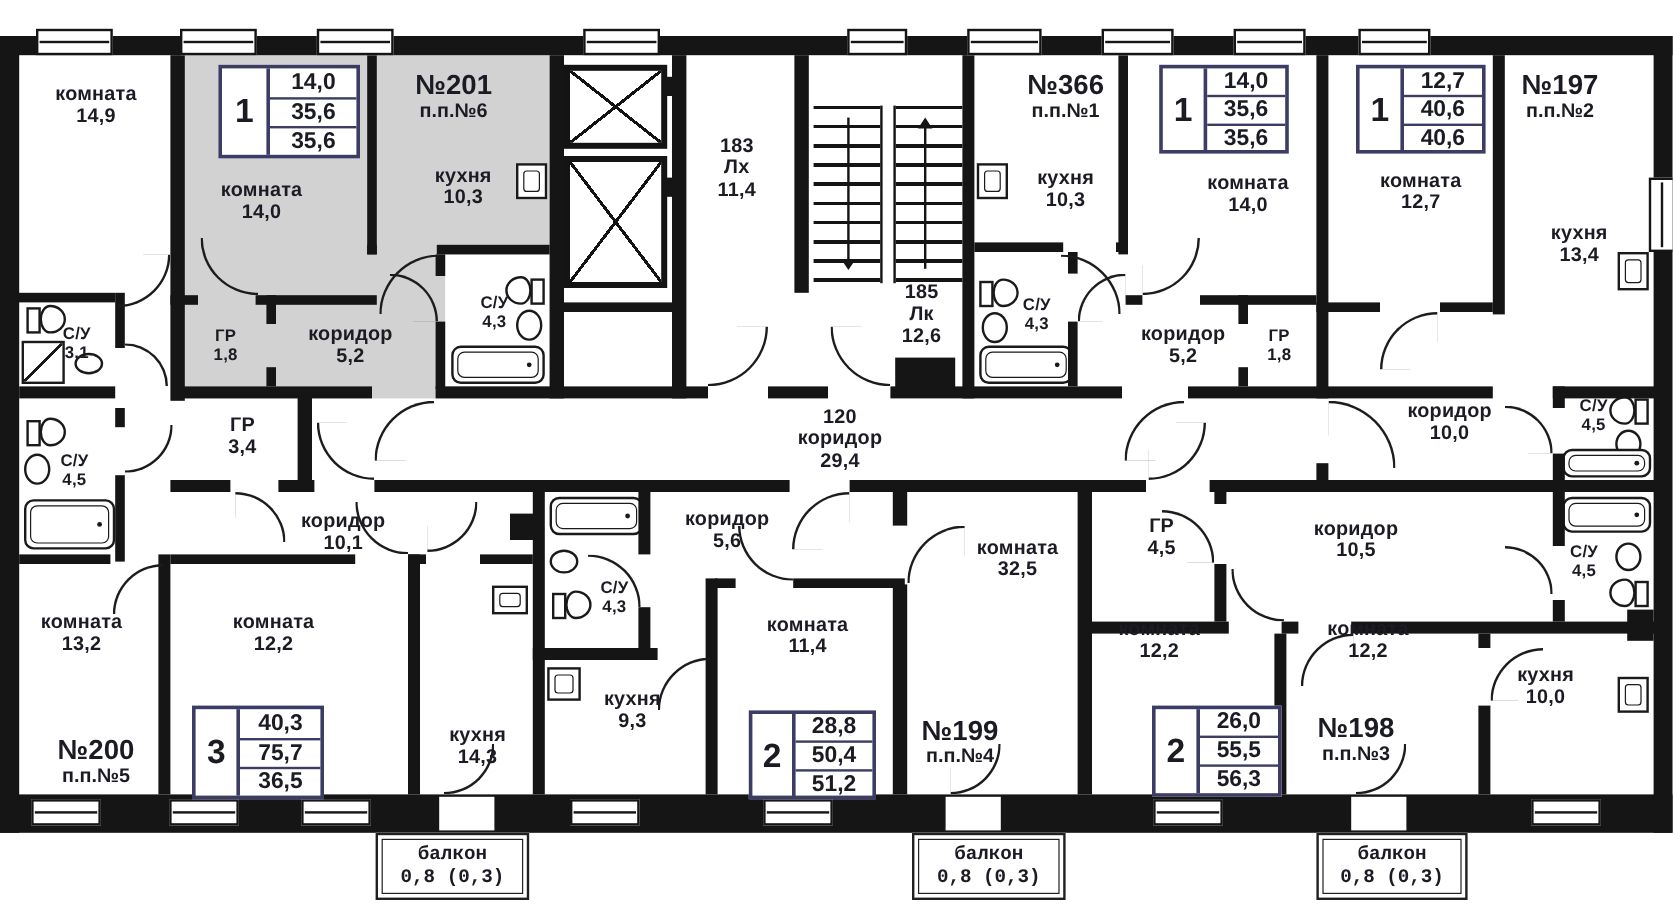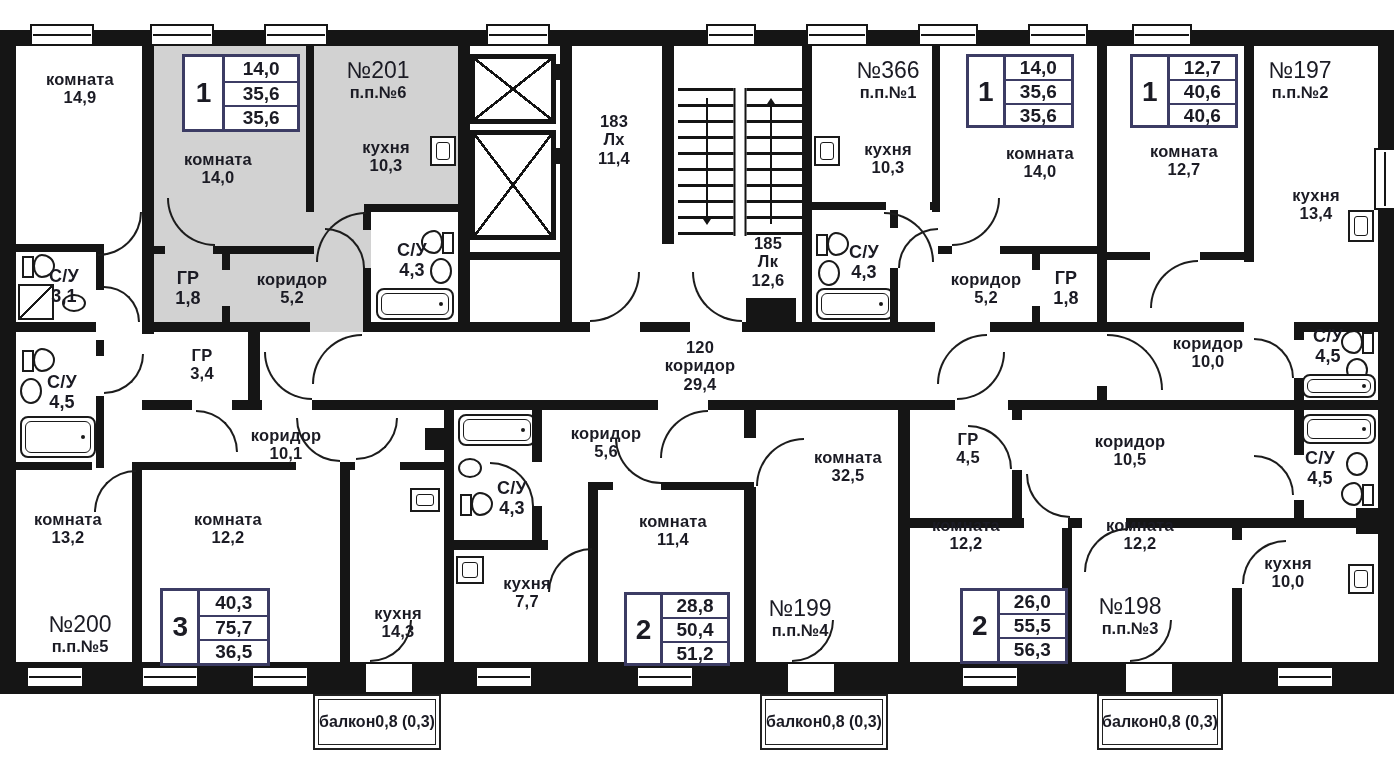--- a/index.html
+++ b/index.html
@@ -5,38 +5,38 @@
   html,body{margin:0;padding:0;background:#fff;}
   #plan{position:relative;width:1394px;height:768px;background:#fff;overflow:hidden;
         font-family:"Liberation Sans",sans-serif;color:#1b1b24;}
   .w{position:absolute;background:#151515;}
   .blk{position:absolute;background:#151515;}
   .hl{position:absolute;background:#d2d2d2;}
   .patch{position:absolute;background:#fff;}
   .rl{position:absolute;transform:translate(-50%,-50%);text-align:center;
       font-weight:bold;font-size:16.5px;line-height:1.12;letter-spacing:.2px;white-space:nowrap;}
   .rl span{display:block;}
-  .rl.sm{font-size:18px;}
+  .rl.sm{font-size:14px;}
   .apt{position:absolute;transform:translate(-50%,-50%);text-align:center;line-height:1.15;}
-  .apt .no{display:block;font-weight:normal;font-size:23px;}
+  .apt .no{display:block;font-weight:bold;font-size:23px;}
   .apt .pp{display:block;font-weight:bold;font-size:16.5px;}
   .spec{position:absolute;display:grid;grid-template-columns:36% 64%;grid-template-rows:1fr 1fr 1fr;
         border:3px solid #3c3c64;background:#fff;box-sizing:border-box;}
   .spec .n{grid-row:1/4;display:flex;align-items:center;justify-content:center;
            font-weight:bold;font-size:28px;border-right:3px solid #3c3c64;}
   .spec .v{display:flex;align-items:center;justify-content:center;font-weight:bold;font-size:19px;}
   .spec .v.b{border-top:2.5px solid #3c3c64;}
   .win{position:absolute;background:#fff;border:2px solid #151515;box-sizing:border-box;}
   .win::after{content:"";position:absolute;left:1px;right:1px;top:50%;height:2px;margin-top:-1px;background:#151515;}
   .win.v::after{left:50%;top:2px;bottom:2px;height:auto;width:2px;margin:0 0 0 -1px;}
   .gap{position:absolute;background:#fff;}
   .balc{position:absolute;border:2.5px solid #202020;box-sizing:border-box;background:#fff;}
   .balc::before{content:"";position:absolute;inset:3px;border:1.5px solid #202020;}
-  .balc .bl{position:absolute;inset:0;display:flex;align-items:center;justify-content:center;
-            font-weight:bold;font-size:16px;line-height:1.2;}
+  .balc .bl{position:absolute;inset:0;display:flex;flex-direction:column;align-items:center;justify-content:center;
+            font-weight:bold;font-size:16px;line-height:1.2;font-family:Liberation Mono, monospace;}
   .arc{position:absolute;box-sizing:border-box;border:0 solid #1c1c1c;background:transparent;}
   .a-tl{border-top-width:2.5px;border-left-width:2.5px;border-top-left-radius:100% 100%;}
   .a-tr{border-top-width:2.5px;border-right-width:2.5px;border-top-right-radius:100% 100%;}
   .a-bl{border-bottom-width:2.5px;border-left-width:2.5px;border-bottom-left-radius:100% 100%;}
   .a-br{border-bottom-width:2.5px;border-right-width:2.5px;border-bottom-right-radius:100% 100%;}
   .tub{position:absolute;border:2.5px solid #1a1a1a;border-radius:8px;background:#fff;box-sizing:border-box;}
   .tub::before{content:"";position:absolute;inset:3px;border:1.5px solid #1a1a1a;border-radius:6px;}
   .tub::after{content:"";position:absolute;width:4px;height:4px;background:#1a1a1a;border-radius:50%;right:12%;top:50%;transform:translateY(-50%);}
   .wc{position:absolute;width:34px;height:24px;}
   .wc::before{content:"";position:absolute;left:0;top:2px;width:8px;height:18px;border:2px solid #1a1a1a;background:#fff;}
@@ -403,21 +403,21 @@
   <div class="rl" style="left:606px;top:442px;">
       <span>коридор</span>
       <span>5,6</span>
     </div>
   <div class="rl sm" style="left:512px;top:498px;">
       <span>С/У</span>
       <span>4,3</span>
     </div>
   <div class="rl" style="left:527px;top:592px;">
       <span>кухня</span>
-      <span>7,7</span>
+      <span>9,3</span>
     </div>
   <div class="rl" style="left:673px;top:530px;">
       <span>комната</span>
       <span>11,4</span>
     </div>
   <div class="rl" style="left:848px;top:466px;">
       <span>комната</span>
       <span>32,5</span>
     </div>
   <div class="apt" style="left:800px;top:618px;">

